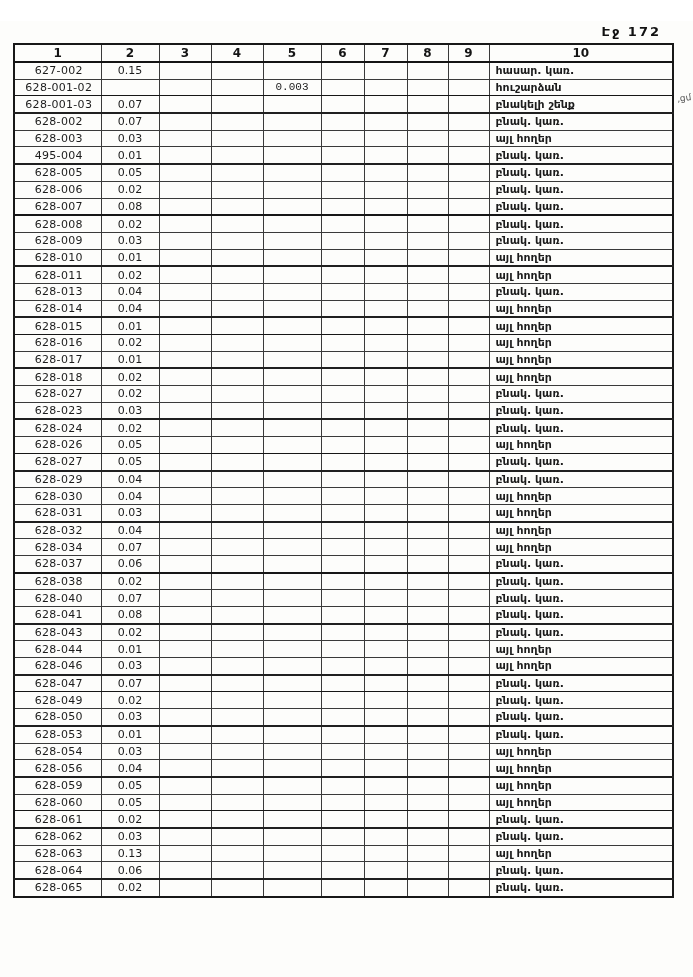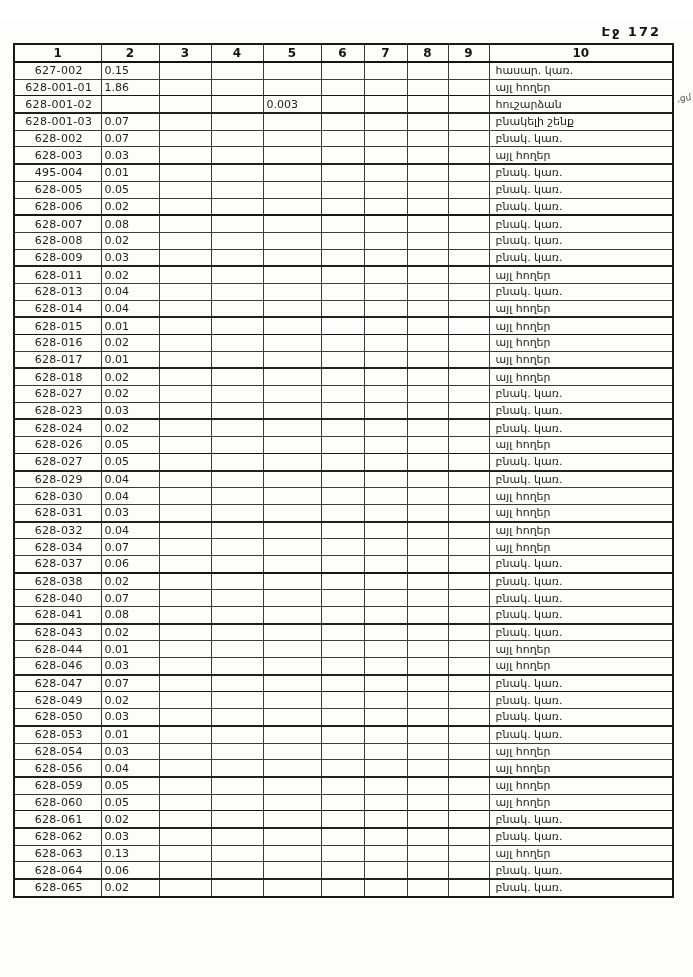--- a/index.html
+++ b/index.html
@@ -58,23 +58,23 @@
     font-weight: bold;
     text-align: center;
     height: 16px;
     border-bottom: 2px solid #141414;
     color: #141414;
   }
   
   .sheet tr:nth-child(3n) td { border-bottom-width: 2px; border-bottom-color: #202020; }
   .sheet tr:nth-child(7n+2) td { border-bottom-color: #161616; }
   td.c1  { text-align: center; padding-left: 5px; letter-spacing: 0.3px; }
-  td.c2  { }
-  td.c5  { text-align: left; }
-  td.c10 { text-align: left; padding-left: 6px; }
+  td.c2  { text-align: center; }
+  td.c5  { text-align: center; font-family: Liberation Mono, monospace; }
+  td.c10 { text-align: left; padding-left: 6px; font-weight: bold; }
 </style>
 </head>
 <body>
 
 <div class="page">
 
   <div class="page-label">Էջ 172</div>
 
   <div class="edge-artifact">,ցմ</div>
 
@@ -112,32 +112,20 @@
           <td class="c3"></td>
           <td class="c4"></td>
           <td class="c5"></td>
           <td class="c6"></td>
           <td class="c7"></td>
           <td class="c8"></td>
           <td class="c9"></td>
           <td class="c10">հասար. կառ.</td>
         </tr>
         <tr>
-          <td class="c1">628-001-01</td>
-          <td class="c2">1.86</td>
-          <td class="c3"></td>
-          <td class="c4"></td>
-          <td class="c5"></td>
-          <td class="c6"></td>
-          <td class="c7"></td>
-          <td class="c8"></td>
-          <td class="c9"></td>
-          <td class="c10">այլ հողեր</td>
-        </tr>
-        <tr>
           <td class="c1">628-001-02</td>
           <td class="c2"></td>
           <td class="c3"></td>
           <td class="c4"></td>
           <td class="c5">0.003</td>
           <td class="c6"></td>
           <td class="c7"></td>
           <td class="c8"></td>
           <td class="c9"></td>
           <td class="c10">հուշարձան</td>
@@ -242,20 +230,32 @@
           <td class="c1">628-009</td>
           <td class="c2">0.03</td>
           <td class="c3"></td>
           <td class="c4"></td>
           <td class="c5"></td>
           <td class="c6"></td>
           <td class="c7"></td>
           <td class="c8"></td>
           <td class="c9"></td>
           <td class="c10">բնակ. կառ.</td>
+        </tr>
+        <tr>
+          <td class="c1">628-010</td>
+          <td class="c2">0.01</td>
+          <td class="c3"></td>
+          <td class="c4"></td>
+          <td class="c5"></td>
+          <td class="c6"></td>
+          <td class="c7"></td>
+          <td class="c8"></td>
+          <td class="c9"></td>
+          <td class="c10">այլ հողեր</td>
         </tr>
         <tr>
           <td class="c1">628-011</td>
           <td class="c2">0.02</td>
           <td class="c3"></td>
           <td class="c4"></td>
           <td class="c5"></td>
           <td class="c6"></td>
           <td class="c7"></td>
           <td class="c8"></td>

